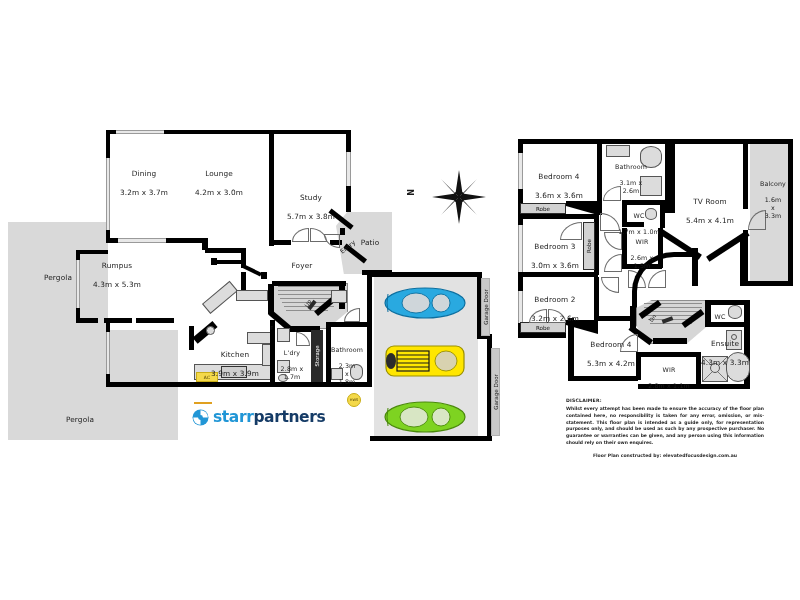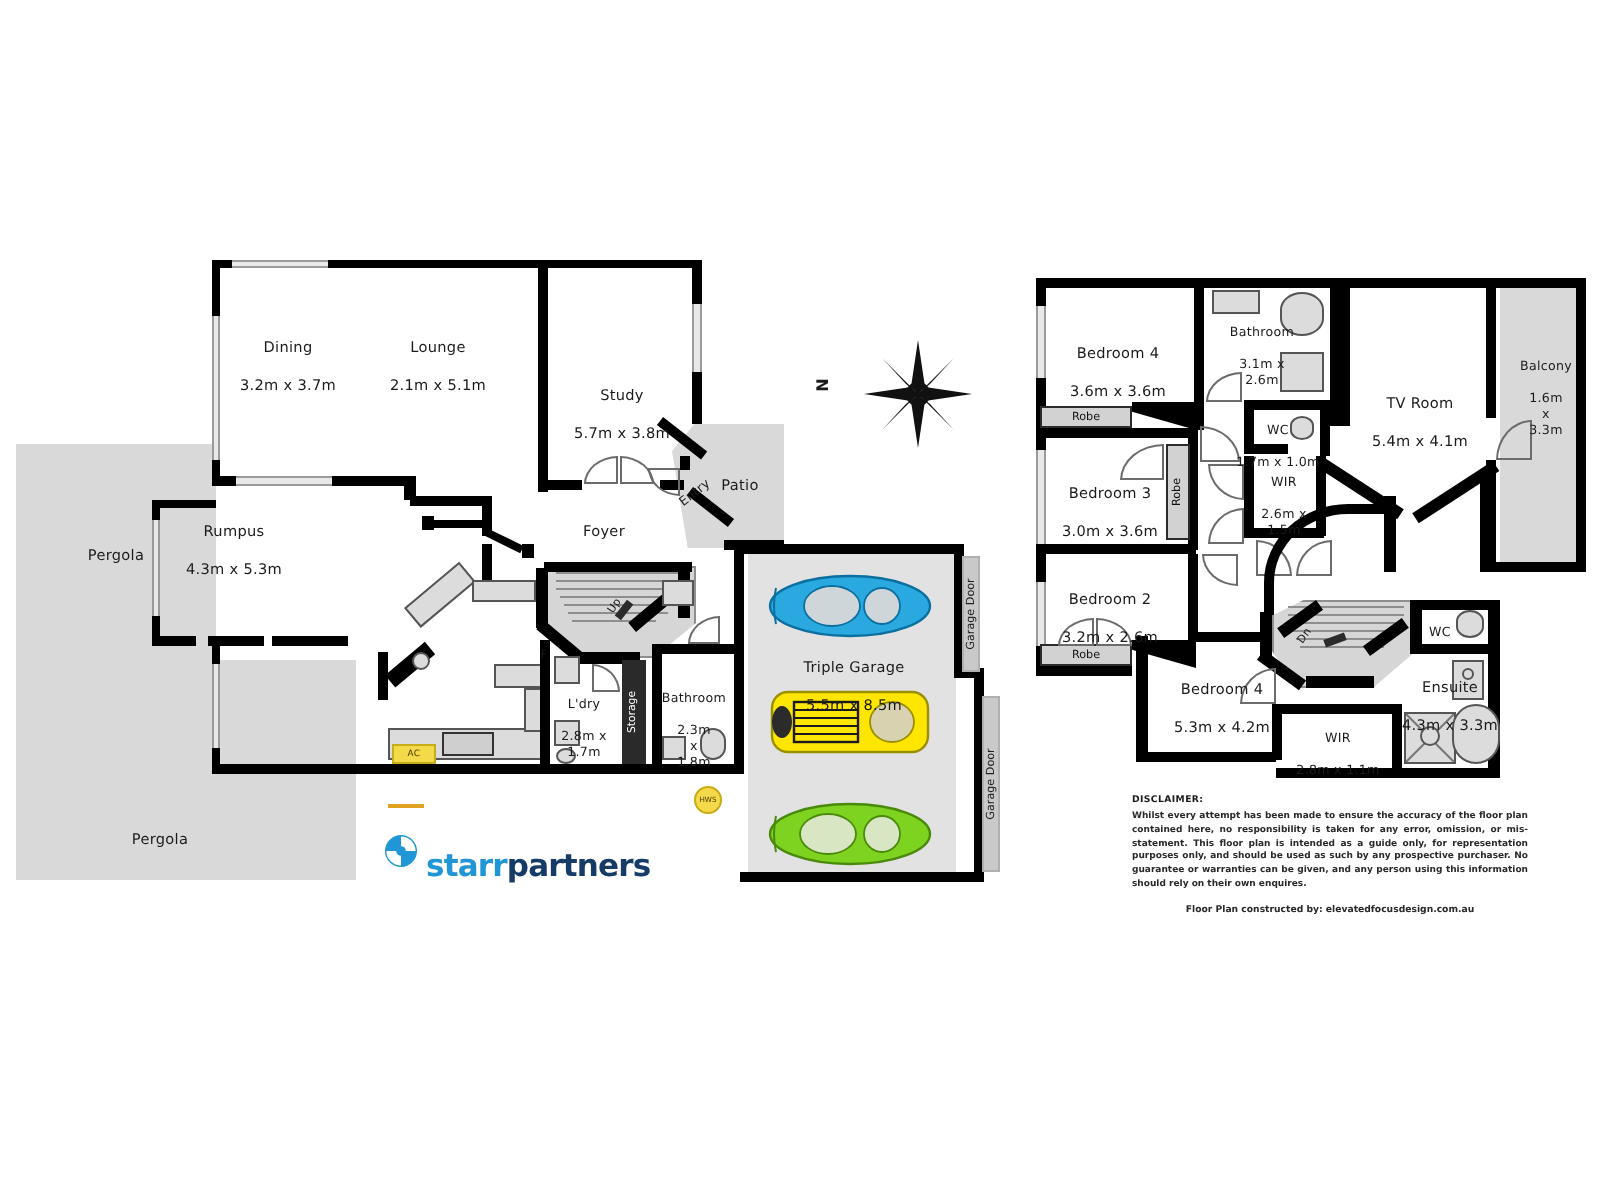--- a/index.html
+++ b/index.html
@@ -85,21 +85,21 @@
   
   .compass{position:absolute;}
   .compass .nlab{
     position:absolute;left:-22px;top:20px;font-size:8px;font-weight:bold;
     transform:rotate(-90deg);
   }
 
   
   #logo{position:absolute;display:flex;align-items:center;gap:4px;}
   #logo .mark{width:17px;height:17px;position:relative;}
-  #logo .txt{font-size:15.5px;font-weight:bold;letter-spacing:-.4px;margin-top:16px;}
+  #logo .txt{font-size:15.5px;font-weight:bold;letter-spacing:-.4px;}
   #logo .txt .a{color:#2196d6;}
   #logo .txt .b{color:#153b66;}
   #logo .bar{position:absolute;left:2px;top:-6px;width:18px;height:2px;background:#e0a020;}
 
   
   #disclaimer{position:absolute;width:198px;}
   #disclaimer .dh{font-size:4.6px;font-weight:bold;letter-spacing:.2px;margin-bottom:3px;}
   #disclaimer .db{font-size:4.5px;font-weight:bold;line-height:1.5;text-align:justify;color:#2a2a2a;}
   #disclaimer .dc{font-size:4.6px;font-weight:bold;margin-top:6px;text-align:center;color:#2a2a2a;}
   .arrowbox{background:#2b2b2b;}
@@ -285,44 +285,44 @@
     <ellipse cx="57" cy="21" rx="9" ry="9" fill="#d8e6c4" stroke="#4a8a0a" stroke-width="0.9"></ellipse>
     <path d="M4 12 Q2 21 4 30" fill="none" stroke="#4a8a0a" stroke-width="1"></path>
   </svg>
 
   <div class="rlabel" style="left:112px;top:160px;width:64px;">
     <span class="nm">Dining</span>
     <span class="dm">3.2m x 3.7m</span>
   </div>
   <div class="rlabel" style="left:184px;top:160px;width:70px;">
     <span class="nm">Lounge</span>
-    <span class="dm">2.1m x 5.1m</span>
+    <span class="dm">4.2m x 3.0m</span>
   </div>
   <div class="rlabel" style="left:278px;top:184px;width:66px;">
     <span class="nm">Study</span>
     <span class="dm">5.7m x 3.8m</span>
   </div>
   <div class="rlabel" style="left:84px;top:252px;width:66px;">
     <span class="nm">Rumpus</span>
     <span class="dm">4.3m x 5.3m</span>
+  </div>
+  <div class="rlabel" style="left:200px;top:341px;width:70px;">
+    <span class="nm">Kitchen</span>
+    <span class="dm">3.9m x 3.9m</span>
   </div>
   <div class="rlabel sm" style="left:274px;top:341px;width:36px;">
     <span class="nm">L'dry</span>
     <span class="dm">2.8m x
 1.7m</span>
   </div>
   <div class="rlabel sm" style="left:326px;top:338px;width:42px;">
     <span class="nm">Bathroom</span>
     <span class="dm">2.3m
 x
 1.8m</span>
-  </div>
-  <div class="rlabel" style="left:390px;top:320px;width:74px;">
-    <span class="nm">Triple Garage</span>
-    <span class="dm">5.5m x 8.5m</span>
   </div>
   <div class="rlabel" style="left:282px;top:252px;width:40px;">
     <span class="nm">Foyer</span>
   </div>
   <div class="rlabel sm rot-d" style="left:332px;top:235px;width:32px;">
     <span class="nm">Entry</span>
   </div>
 
   <div class="compass" style="left:430px;top:168px;width:58px;height:58px;">
     <svg width="58" height="58" viewBox="0 0 58 58">

